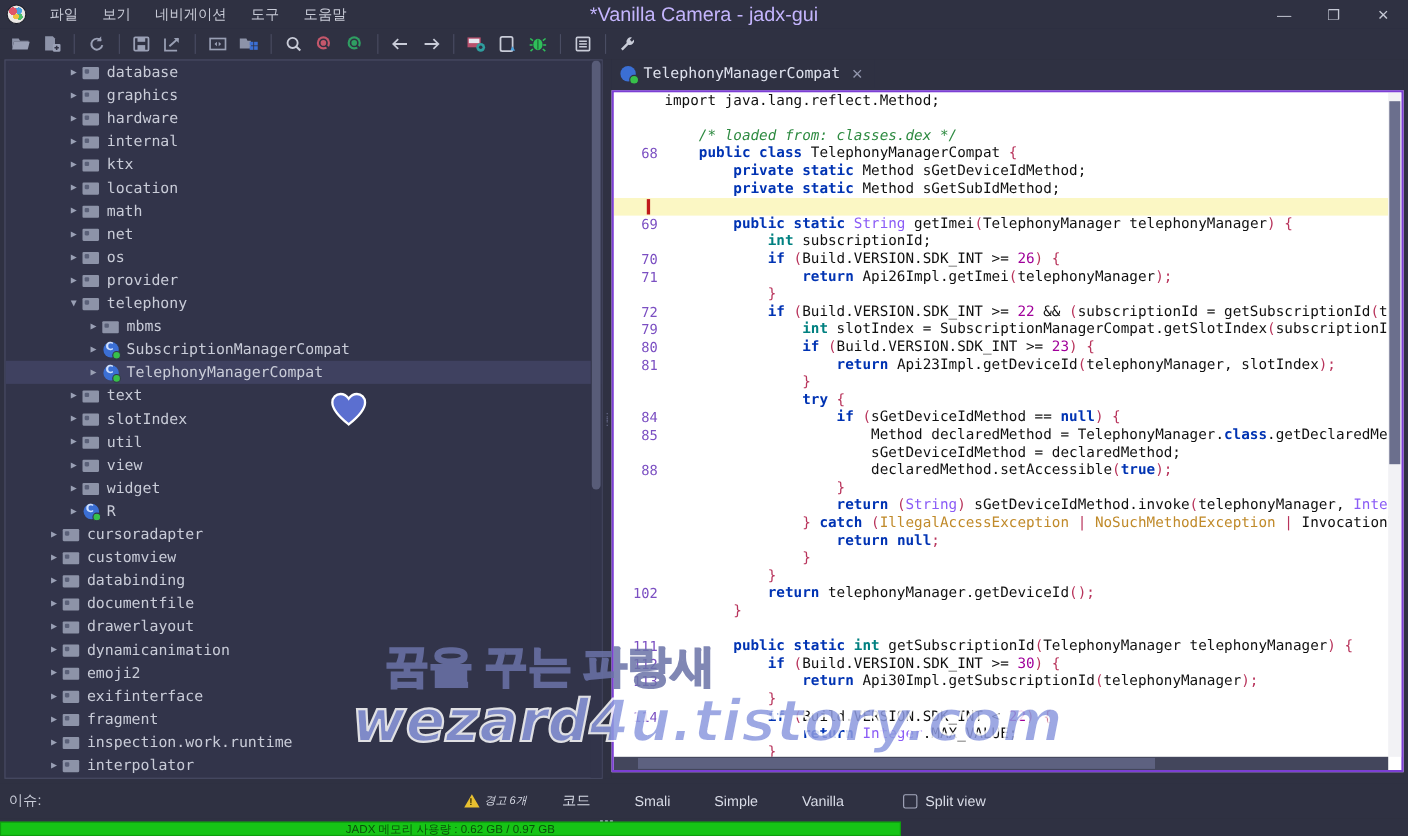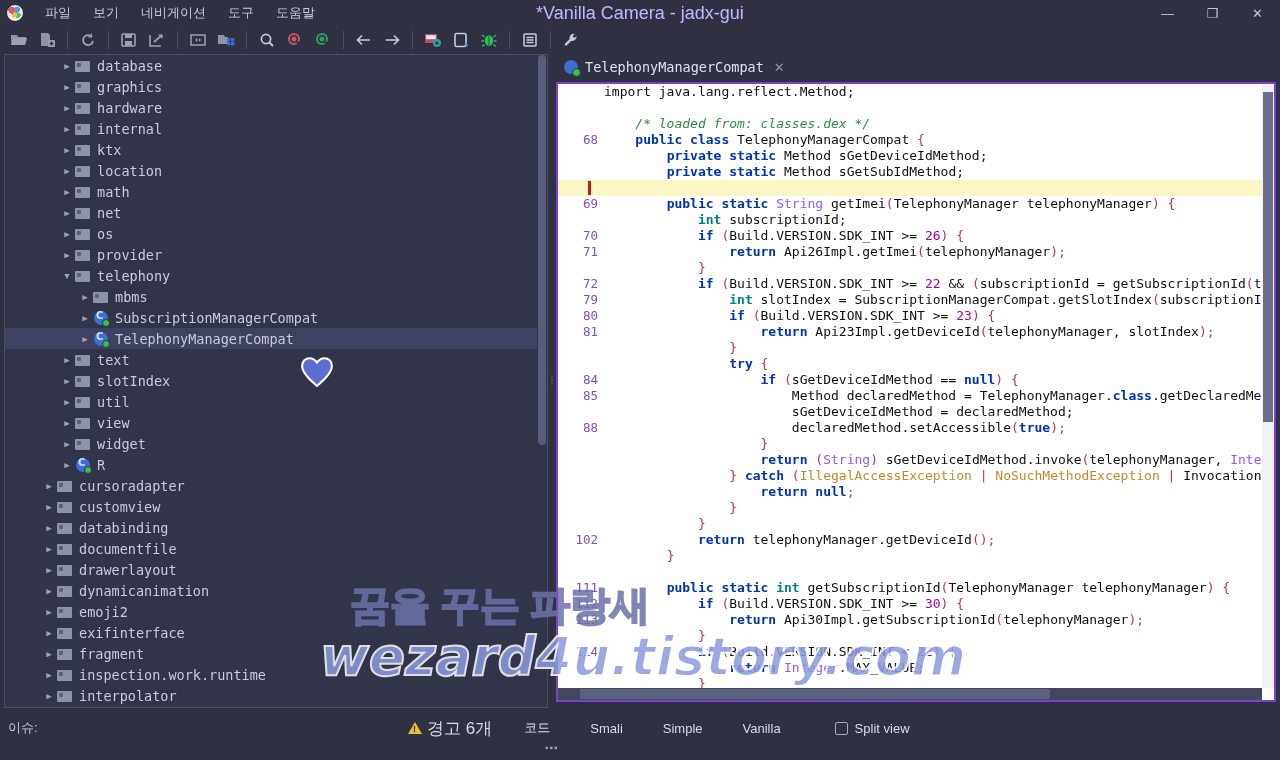--- a/index.html
+++ b/index.html
@@ -193,21 +193,21 @@
   .issue-label { color: #c9ccd8; font-size: 13px; margin-left: 8px; }
   .warn-group { display: flex; align-items: center; gap: 5px; margin-left: auto; }
   .warn-tri {
     width: 0; height: 0; border-left: 7px solid transparent; border-right: 7px solid transparent;
     border-bottom: 12px solid #e8c030; position: relative;
   }
   .warn-tri::after {
     content: "!"; position: absolute; left: -2px; top: 2px; font-size: 9px; color: #3a3000;
     font-weight: bold; font-family: "Liberation Sans", sans-serif;
   }
-  .warn-text { color: #d8dbe6; font-size: 17px; }
+  .warn-text { color: #d8dbe6; font-size: 10px; font-style: italic; }
   .view-tabs { display: flex; align-items: center; gap: 12px; margin-left: 18px; }
   .view-tab { color: #d8dbe6; font-size: 13px; padding: 4px 14px; }
   .split-wrap { display: flex; align-items: center; gap: 7px; margin-left: 40px; margin-right: auto; }
   .chk {
     width: 13px; height: 13px; border: 1px solid #a8acc0; background: #2f3142; border-radius: 2px;
   }
   .split-label { color: #d8dbe6; font-size: 13px; }
 
   .membar-row {
     position: absolute; left: 0; top: 744px; width: 1280px; height: 16px; background: #2f3142;
@@ -604,15 +604,18 @@
       <div class="view-tab">Vanilla</div>
     </div>
     <div class="split-wrap">
       <div class="chk"></div>
       <div class="split-label">Split view</div>
     </div>
   </div>
 
   <div class="membar-row">
     <div class="mem-dots">▪▪▪</div>
+    <div class="membar" style="width: 819px; background: rgb(22, 196, 22);">
+      <span class="mem-text">JADX 메모리 사용량 : 0.62 GB / 0.97 GB</span>
+    </div>
   </div>
 
 </div>
 
 </body></html>

